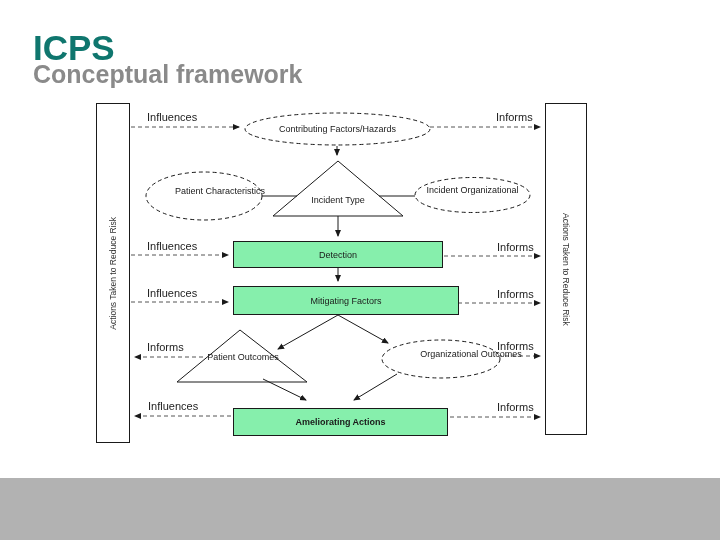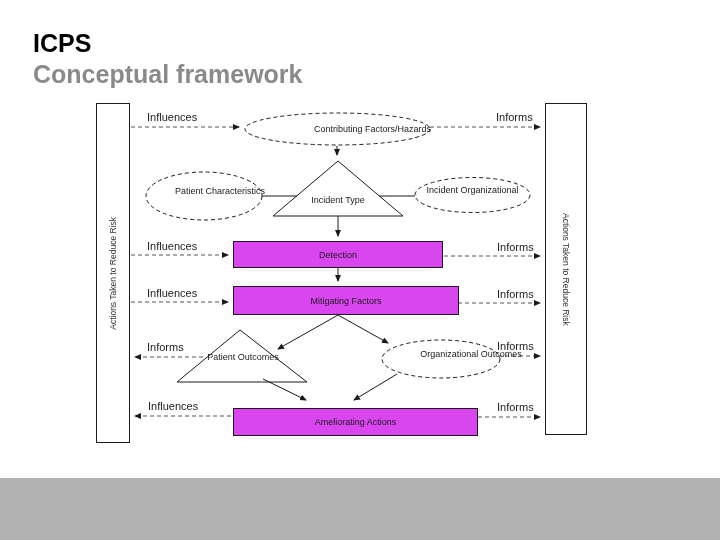--- a/index.html
+++ b/index.html
@@ -2,43 +2,43 @@
 <html><head>
 <meta charset="utf-8">
 <style>
   html,body{margin:0;padding:0;}
   body{
     width:720px;height:540px;position:relative;overflow:hidden;
     background:#ffffff;font-family:"Liberation Sans",sans-serif;
   }
   .abs{position:absolute;}
   
-  #title1{left:33px;top:30px;font-size:25px;font-weight:bold;color:#000000;line-height:1.05;}
+  #title1{left:33px;top:30px;font-size:35px;font-weight:bold;color:#0f766e;line-height:1.05;}
   #title2{left:33px;top:61px;font-size:25px;font-weight:bold;color:#8a8a8a;line-height:1.05;}
   
   #diagram-svg{left:0;top:0;pointer-events:none;}
   .bar{
     background:#ffffff;border:1px solid #1a1a1a;box-sizing:border-box;
     display:flex;align-items:center;justify-content:center;
   }
   #left-bar{left:96px;top:103px;width:34px;height:340px;}
   #right-bar{left:545px;top:103px;width:42px;height:332px;}
   .vtext{font-size:8.5px;color:#333;white-space:nowrap;}
   .vtext-up{writing-mode:vertical-rl;transform:rotate(180deg);}
   .vtext-down{writing-mode:vertical-rl;}
   .rectnode{
-    background:#d946ef;border:1px solid #1a1a1a;box-sizing:border-box;
+    background:#86efac;border:1px solid #1a1a1a;box-sizing:border-box;
     display:flex;align-items:center;justify-content:center;
   }
   #detection-box{left:233px;top:241px;width:210px;height:27px;}
   #mitigating-box{left:233px;top:286px;width:226px;height:29px;}
-  #ameliorating-box{left:233px;top:408px;width:245px;height:28px;}
+  #ameliorating-box{left:233px;top:408px;width:215px;height:28px;font-weight:bold;}
   .nodelabel{font-size:9px;color:#1a1a1a;text-align:center;line-height:10px;}
   .edgelabel{font-size:11px;color:#222;white-space:nowrap;line-height:10px;}
-  #contributing-label{left:256px;top:124px;width:175px;text-align:right;}
+  #contributing-label{left:250px;top:124px;width:175px;}
   #patient-char-label{left:168px;top:186px;width:104px;}
   #incident-type-label{left:293px;top:195px;width:90px;}
   #incident-char-label{left:420px;top:185px;width:105px;}
   #patient-outcomes-label{left:198px;top:352px;width:90px;text-align:center;}
   #org-outcomes-label{left:386px;top:349px;width:110px;margin-left:30px;}
   #edge-inf-1{left:147px;top:112px;}
   #edge-infm-r1{left:496px;top:112px;}
   #edge-inf-2{left:147px;top:241px;}
   #edge-infm-r2{left:497px;top:242px;}
   #edge-inf-3{left:147px;top:288px;}

